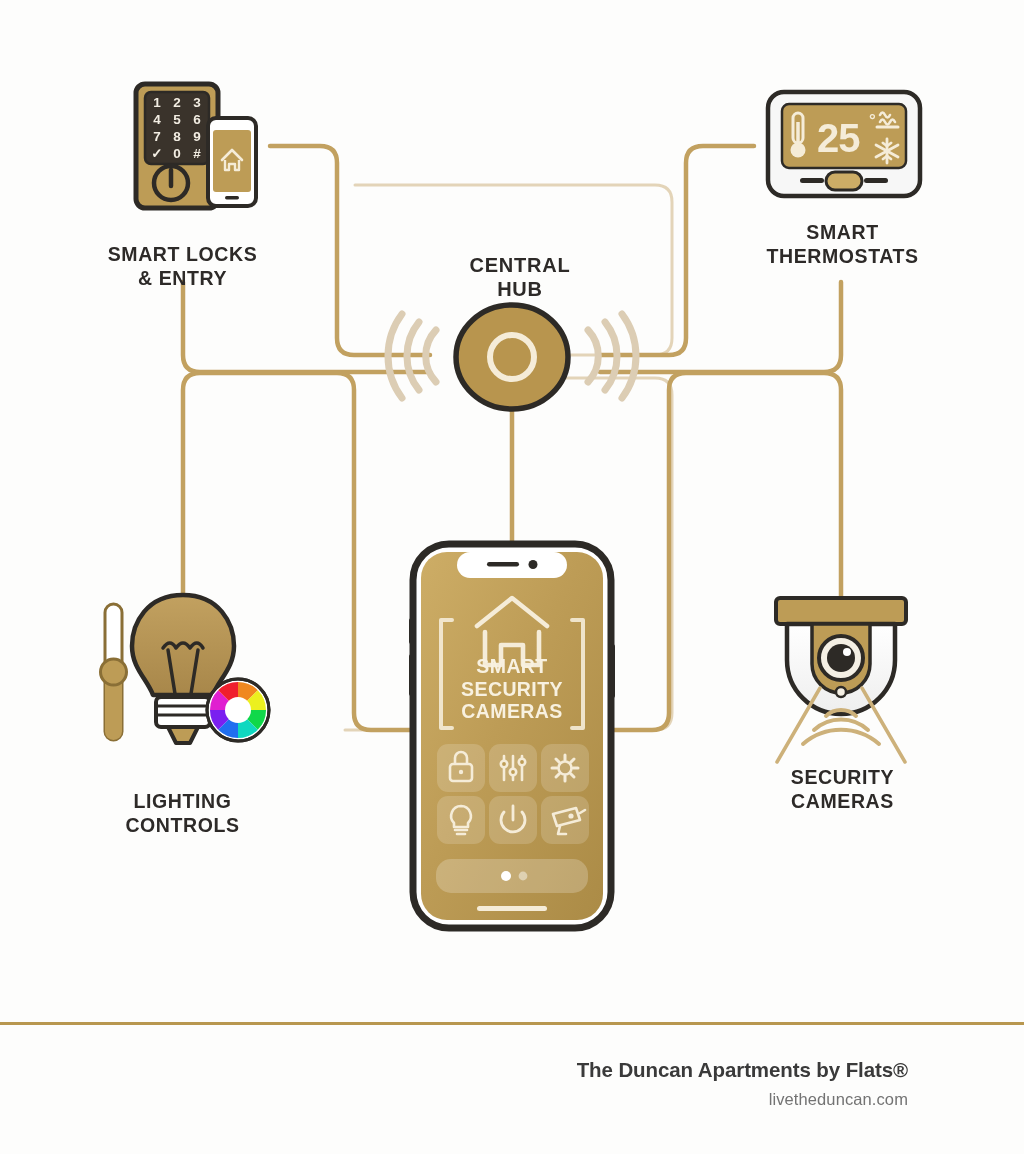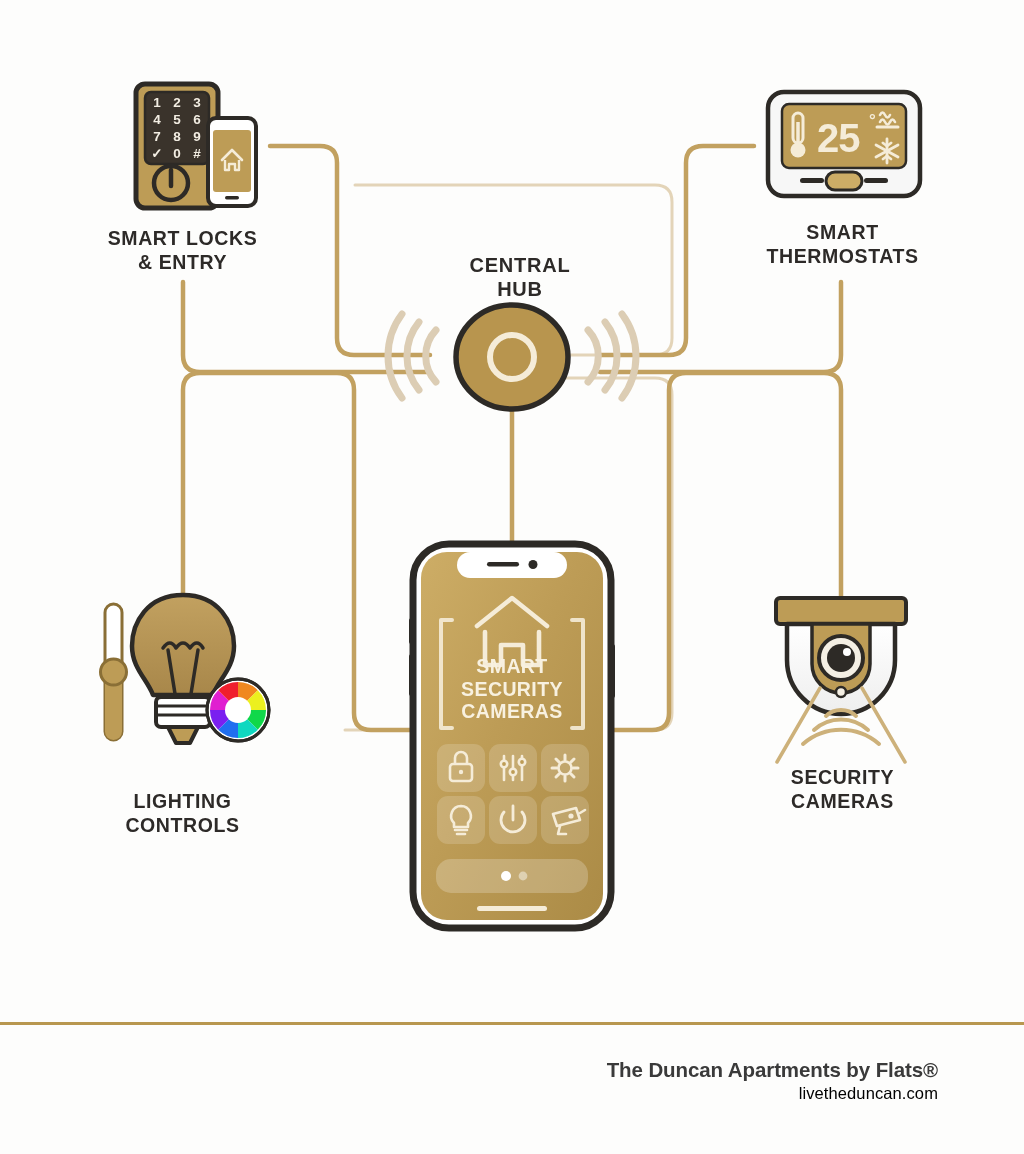--- a/index.html
+++ b/index.html
@@ -33,21 +33,21 @@
     text-align: center;
     font-weight: bold;
     color: #2d2a28;
     letter-spacing: 0.6px;
     line-height: 1.22;
     z-index: 6;
     text-transform: uppercase;
     font-size: 19.5px;
     user-select: none;
   }
-  #label-locks      { left: 55px;  top: 227px; width: 255px; }
+  #label-locks      { left: 55px;  top: 243px; width: 255px; }
   #label-thermostat { left: 715px; top: 221px; width: 255px; }
   #label-lighting   { left: 55px;  top: 790px; width: 255px; }
   #label-cameras    { left: 715px; top: 766px; width: 255px; }
   #label-hub {
     left: 400px; top: 253px; width: 240px;
     font-size: 20px; letter-spacing: 0.8px;
   }
 
   
   #footer-rule {
@@ -55,36 +55,36 @@
     left: 0; top: 1022px;
     width: 1024px; height: 3px;
     background: #b8974f;
     z-index: 4;
   }
   #footer {
     position: absolute;
     left: 0; top: 1058px;
     width: 1024px;
     text-align: right;
-    padding-right: 86px;
+    padding-right: 116px;
     box-sizing: border-box;
     z-index: 5;
   }
   #footer-brand {
     font-size: 20.5px;
     font-weight: bold;
     color: #3a3a3a;
     letter-spacing: -0.1px;
     display: block;
   }
   #footer-url {
     font-size: 16.5px;
-    color: #000000;
+    color: #737373;
     display: block;
-    margin-top: 2px;
+    margin-top: 8px;
     letter-spacing: 0.1px;
   }
 </style>
 </head>
 <body>
 
 <div id="page">
 
   <svg id="diagram-svg" class="layer" viewBox="0 0 1024 1154">
     <defs>

